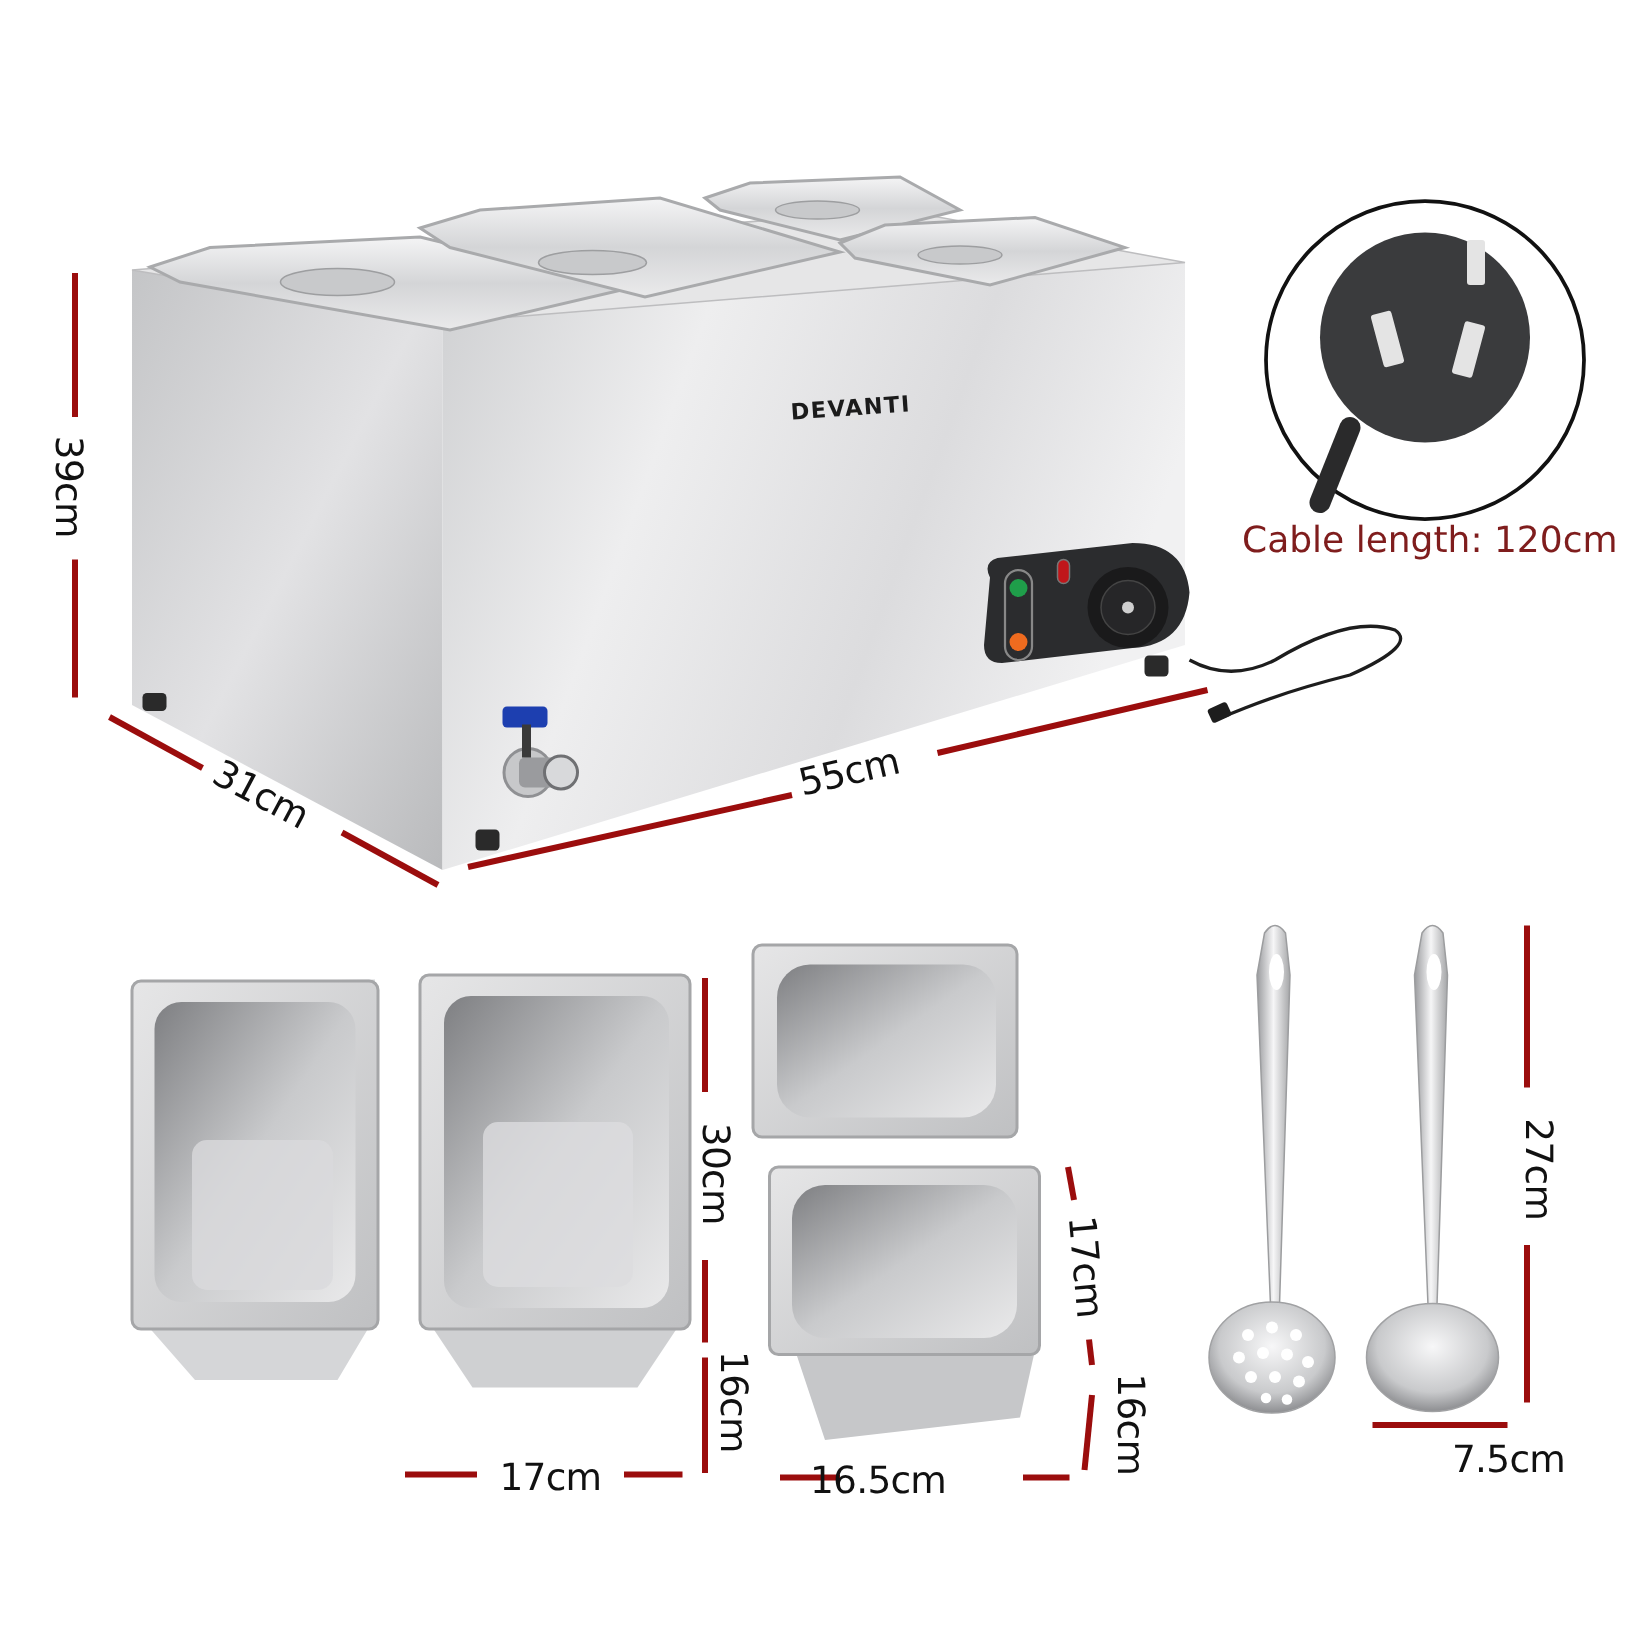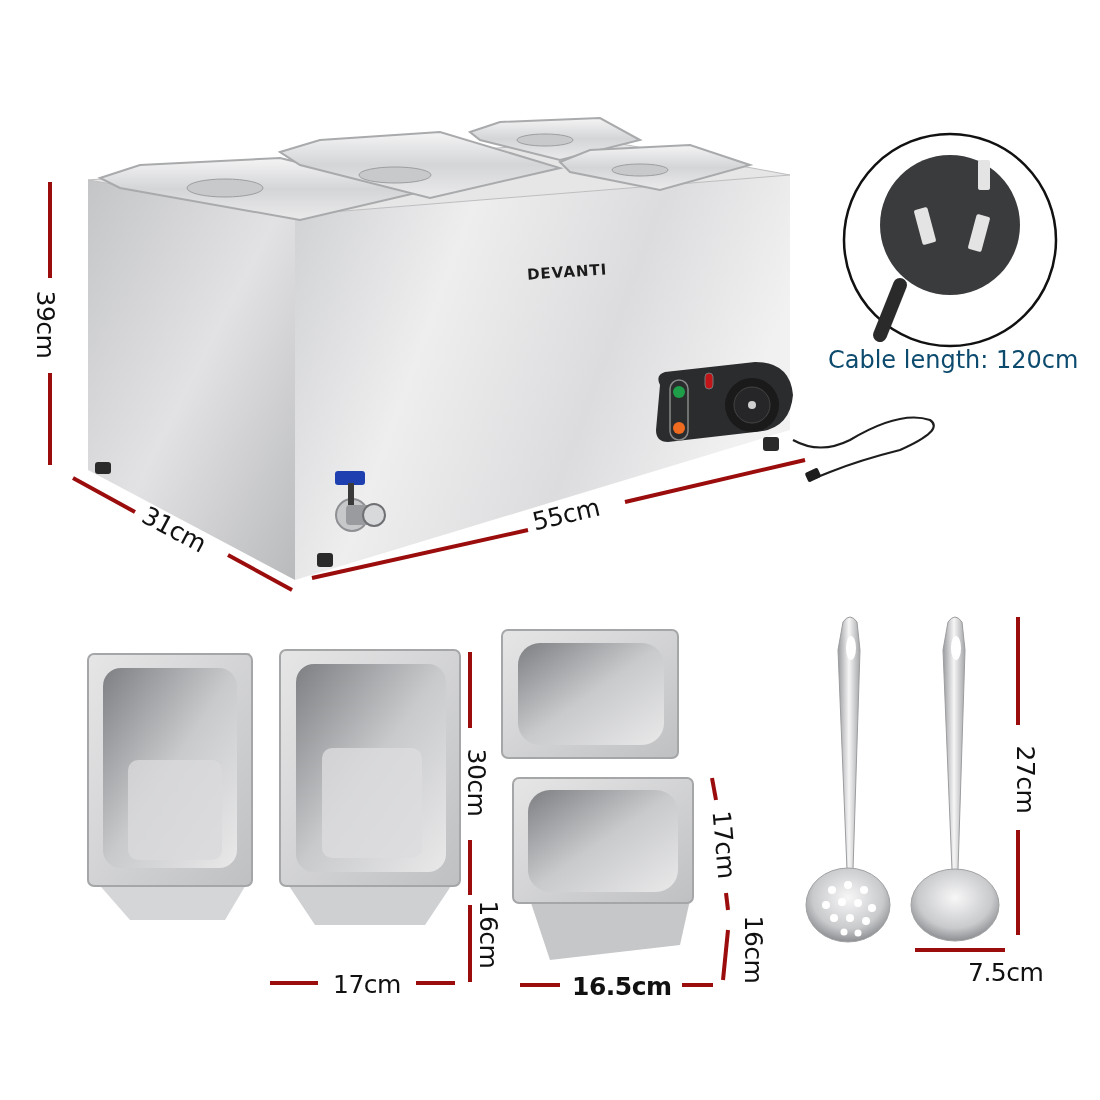--- a/index.html
+++ b/index.html
@@ -1,21 +1,21 @@
 <!DOCTYPE html>
 <html><head>
 <meta charset="utf-8">
 <style>
   html,body{margin:0;padding:0;background:#ffffff;}
   body{width:1100px;height:1100px;position:relative;overflow:hidden;font-family:"DejaVu Sans","Liberation Sans",sans-serif;}
   svg{position:absolute;left:0;top:0;}
   .dim-label{position:absolute;color:#111;font-size:25px;font-weight:400;white-space:nowrap;letter-spacing:-0.5px;}
   .rot90{transform:rotate(90deg);transform-origin:center center;}
   .brand{position:absolute;font-size:15px;font-weight:700;letter-spacing:1px;color:#1b1b1b;}
-  .cable-label{position:absolute;font-size:24px;color:#0c4a6e;white-space:nowrap;}
+  .cable-label{position:absolute;font-size:24px;color:#7f1d1d;white-space:nowrap;}
 </style>
 </head>
 <body>
 
 <svg width="1100" height="1100" viewBox="0 0 1100 1100">
   <defs>
     <linearGradient id="steelFront" x1="0" y1="0" x2="1" y2="0.3">
       <stop offset="0" stop-color="#cfd0d2"></stop>
       <stop offset="0.35" stop-color="#eeeeef"></stop>
       <stop offset="0.7" stop-color="#dcdcde"></stop>
@@ -195,16 +195,16 @@
 <div class="dim-label" style="left:532px;top:500px;transform:rotate(-13deg);">55cm</div>
 
 <div class="cable-label" style="left:828px;top:346px;">Cable length: 120cm</div>
 
 <div class="dim-label rot90" style="left:443px;top:768px;">30cm</div>
 <div class="dim-label rot90" style="left:455px;top:920px;">16cm</div>
 <div class="dim-label" style="left:333px;top:970px;">17cm</div>
 
 <div class="dim-label" style="left:690px;top:830px;transform:rotate(85deg);">17cm</div>
 <div class="dim-label rot90" style="left:720px;top:935px;">16cm</div>
-<div class="dim-label" style="left:572px;top:972px;font-weight:bold;">16.5cm</div>
+<div class="dim-label" style="left:540px;top:972px;">16.5cm</div>
 
 <div class="dim-label rot90" style="left:992px;top:765px;">27cm</div>
 <div class="dim-label" style="left:968px;top:958px;">7.5cm</div>
 
 </body></html>

